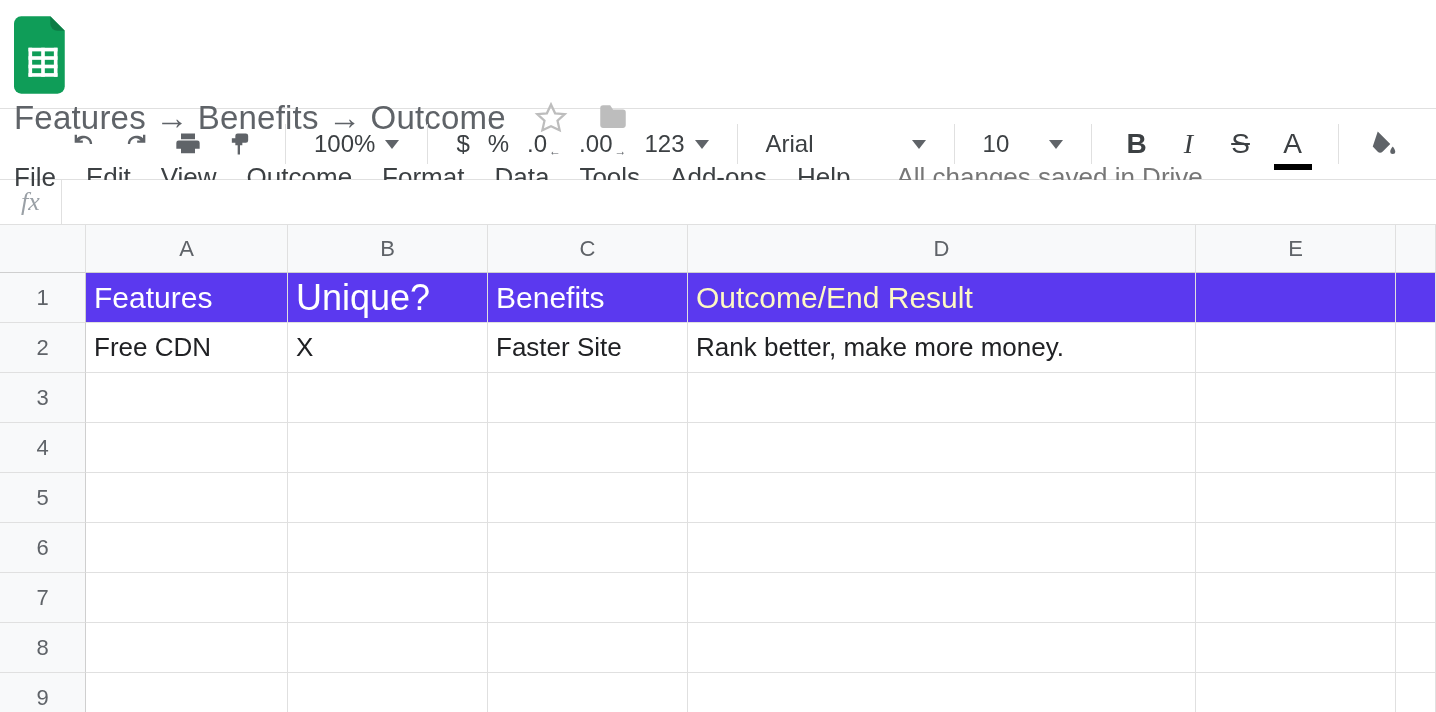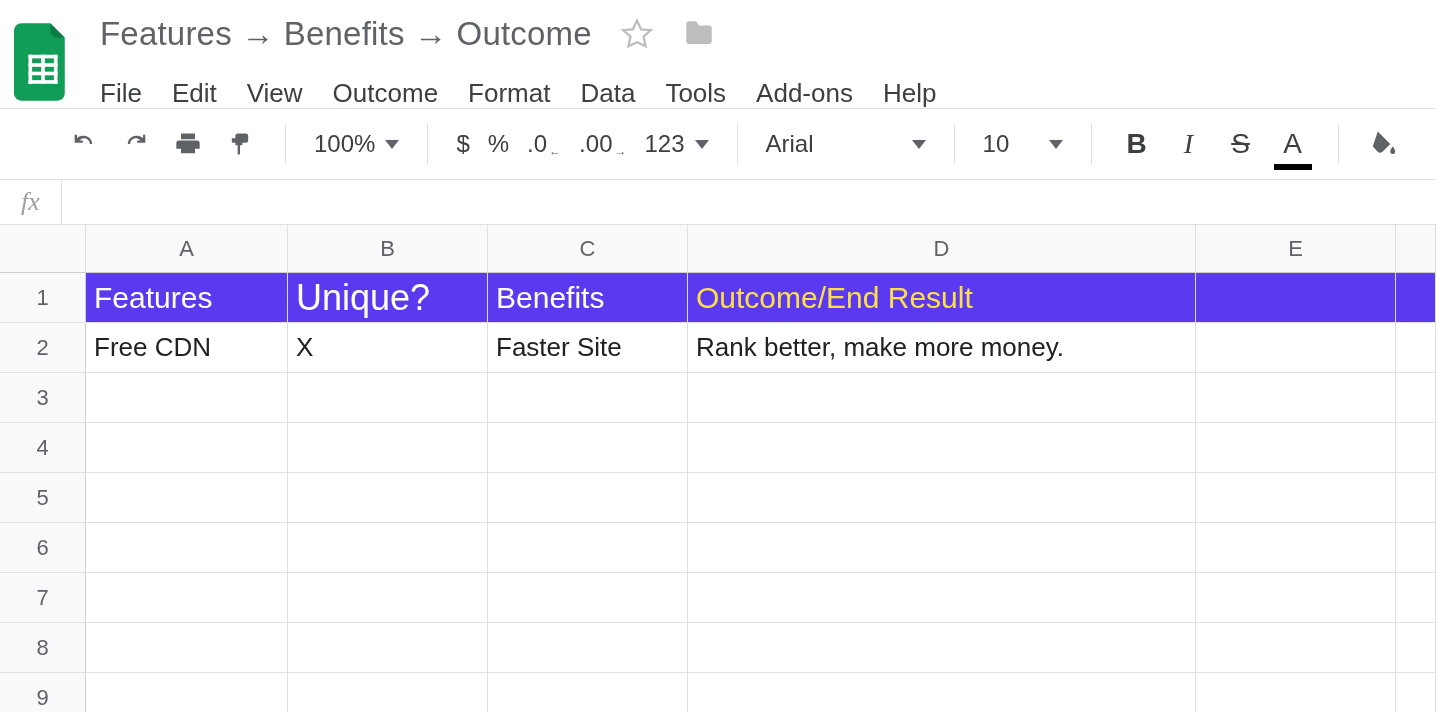--- a/index.html
+++ b/index.html
@@ -8,23 +8,24 @@
     background: #fff;
     width: 1436px;
     height: 712px;
     overflow: hidden;
     color: #202124;
   }
 
   
   .titlebar {
     display: flex;
-    align-items: center;
+    align-items: flex-start;
     padding: 10px 12px 0 14px;
     height: 108px;
+    flex-direction: column;
   }
   .sheets-logo {
     width: 58px;
     height: 78px;
     margin-top: 6px;
     margin-right: 28px;
     display: flex;
     align-items: center;
     justify-content: center;
   }
@@ -233,20 +234,21 @@
     <div class="menubar">
       <span class="menu-item">File</span>
       <span class="menu-item">Edit</span>
       <span class="menu-item">View</span>
       <span class="menu-item">Outcome</span>
       <span class="menu-item">Format</span>
       <span class="menu-item">Data</span>
       <span class="menu-item">Tools</span>
       <span class="menu-item">Add-ons</span>
       <span class="menu-item">Help</span>
+      <span class="save-status">All changes saved in Drive</span>
     </div>
   </div>
 </div>
 
 <div class="divider"></div>
 
 <div class="toolbar">
   <span class="tb-btn">
     <svg viewBox="0 0 24 24">
         <path d="M12 5c3.9 0 7 3.1 7 7h-2c0-2.8-2.2-5-5-5-1.6 0-3 .8-3.9 2H11v2H4V4h2v3.1C7.4 5.2 9.6 5 12 5z"></path>
@@ -339,21 +341,21 @@
   <div class="colhead">B</div>
   <div class="colhead">C</div>
   <div class="colhead">D</div>
   <div class="colhead">E</div>
   <div class="colhead"></div>
 
   <div class="rowhead">1</div>
   <div class="cell" style="background:#5b39ef;color:#fff;font-size:30px;">Features</div>
   <div class="cell" style="background:#5b39ef;color:#fff;font-size:36px;">Unique?</div>
   <div class="cell" style="background:#5b39ef;color:#fff;font-size:30px;">Benefits</div>
-  <div class="cell" style="background:#5b39ef;color:#fde047;font-size:30px;">Outcome/End Result</div>
+  <div class="cell" style="background:#5b39ef;color:#fef9c3;font-size:30px;">Outcome/End Result</div>
   <div class="cell" style="background:#5b39ef;color:#fff;font-size:30px;"></div>
   <div class="cell" style="background:#5b39ef;"></div>
 
   <div class="rowhead">2</div>
   <div class="cell">Free CDN</div>
   <div class="cell">X</div>
   <div class="cell">Faster Site</div>
   <div class="cell">Rank better, make more money.</div>
   <div class="cell"></div>
   <div class="cell"></div>

